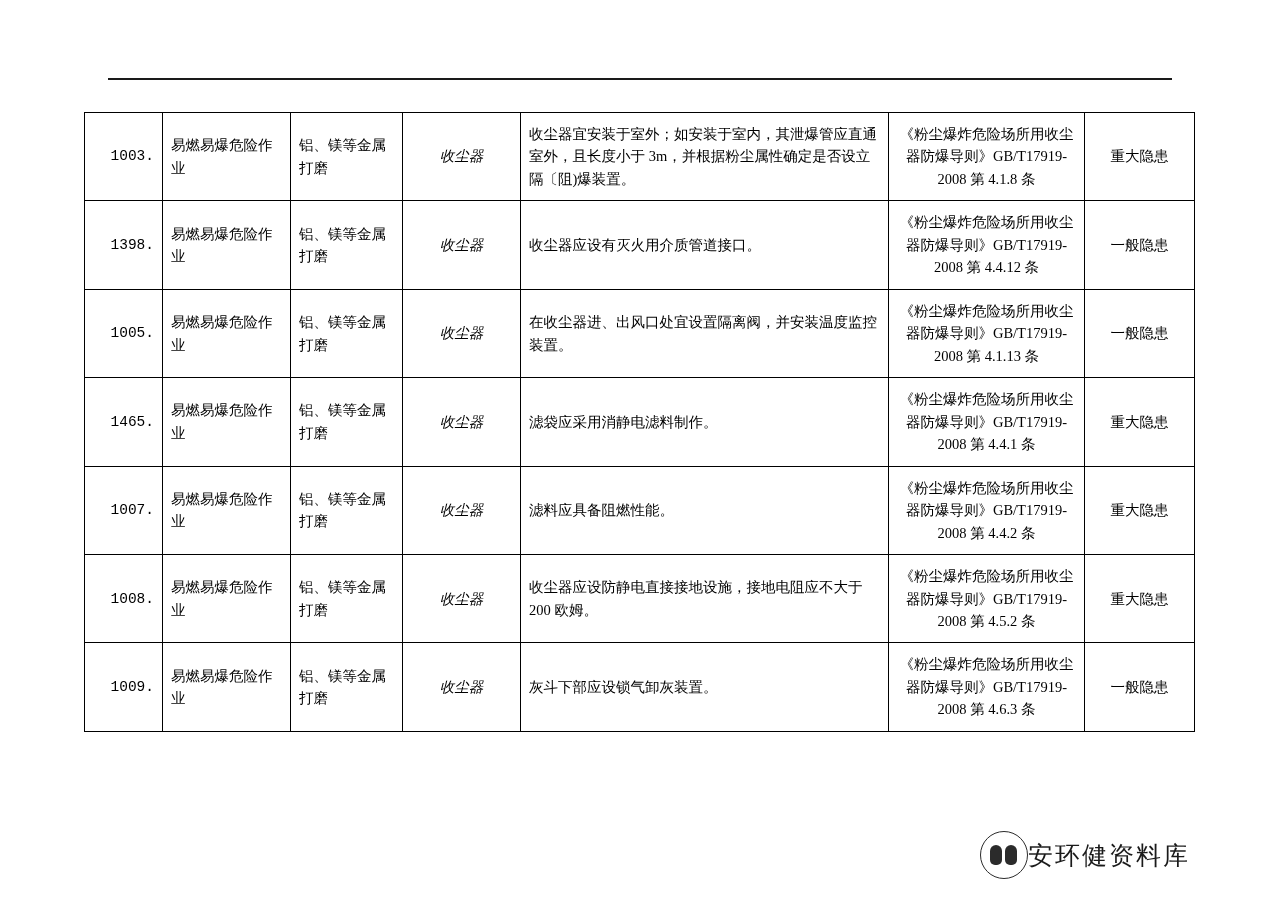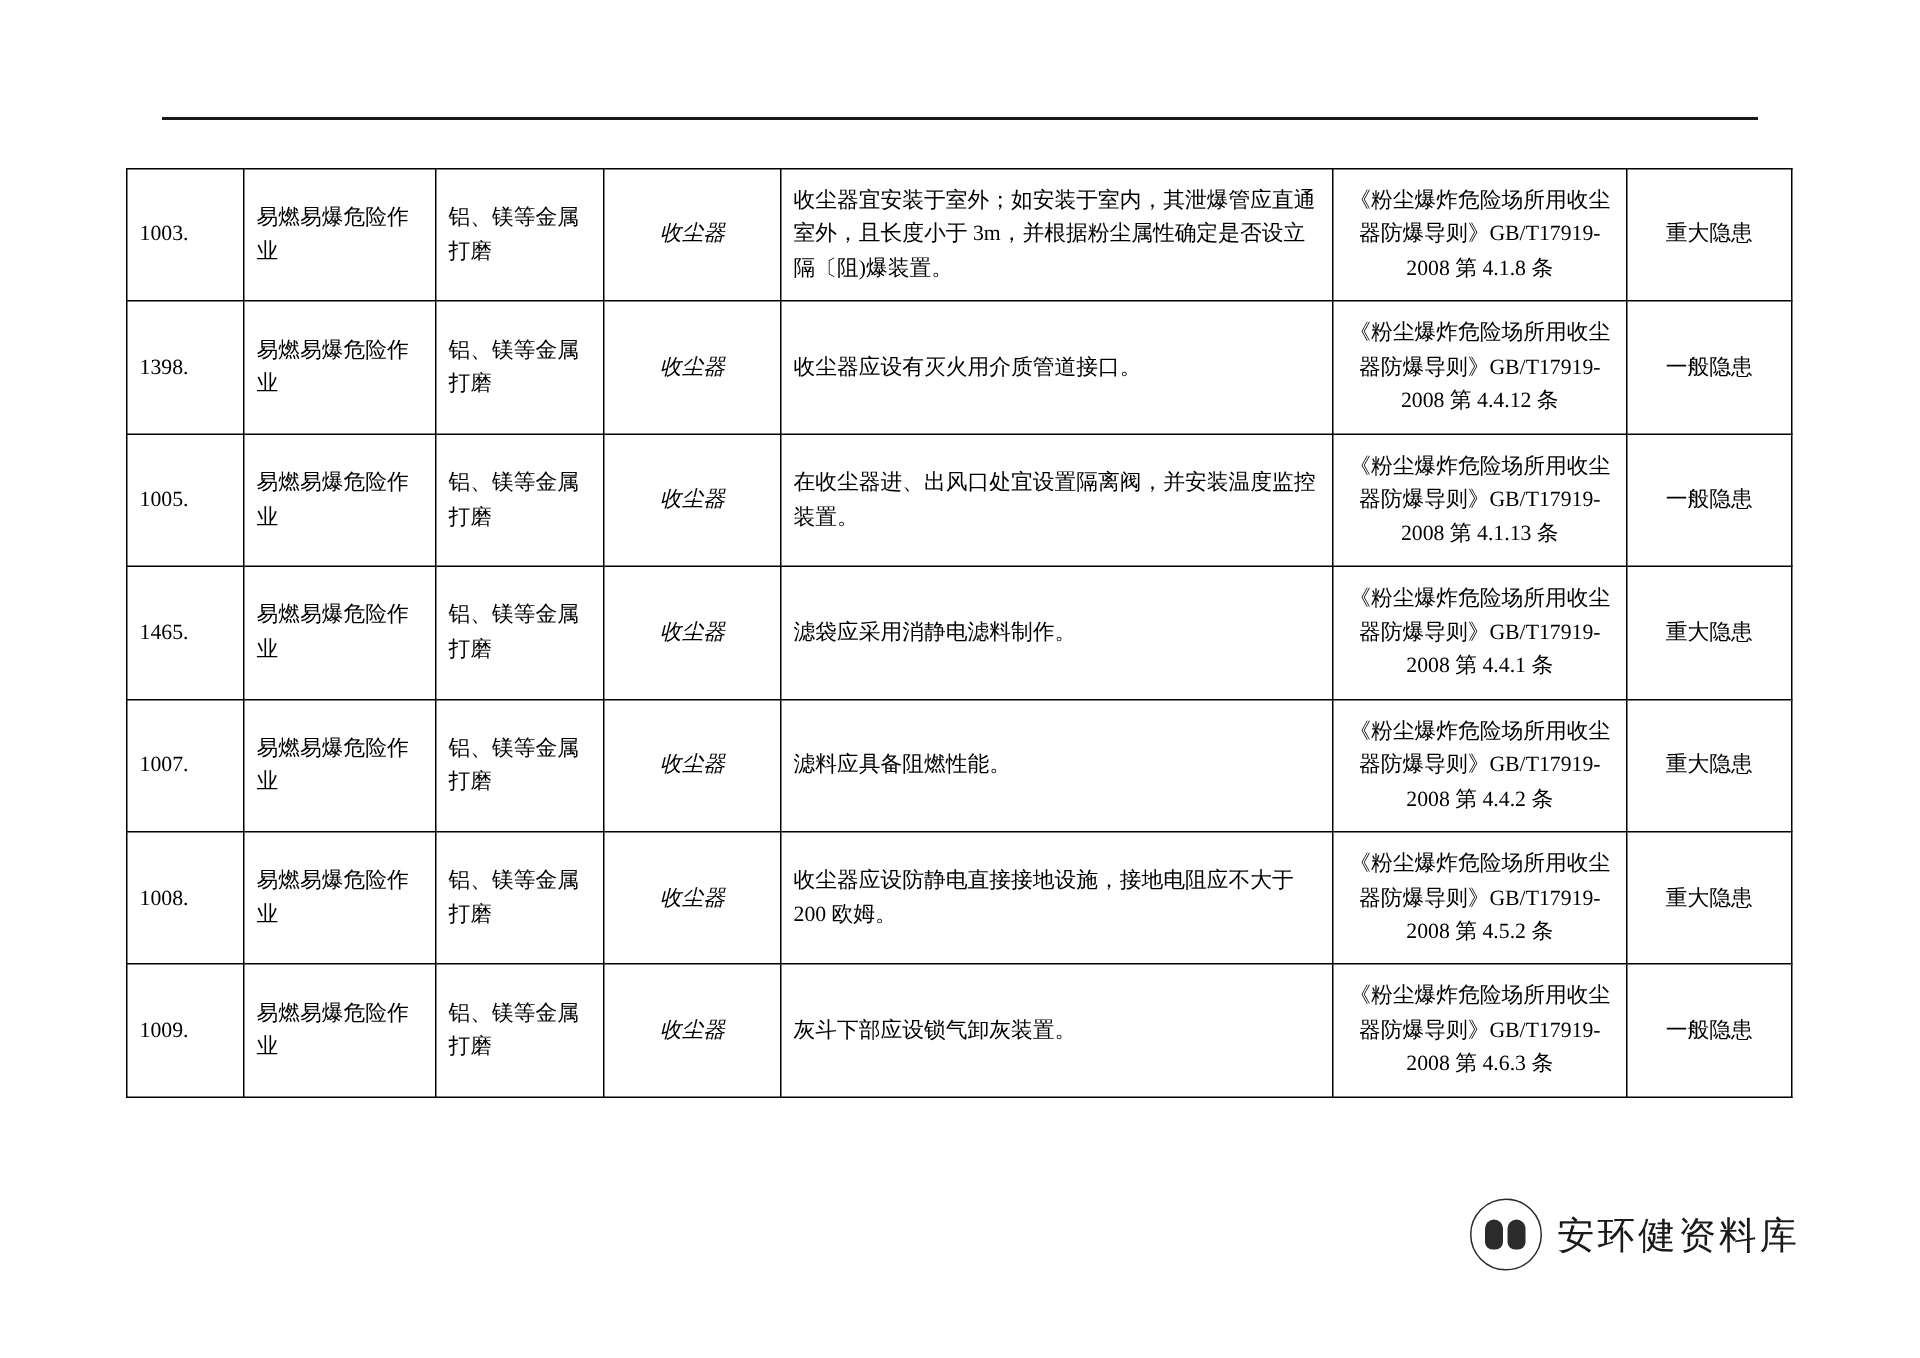--- a/index.html
+++ b/index.html
@@ -52,22 +52,22 @@
 
   col.c-num   { width: 78px; }
   col.c-cat   { width: 128px; }
   col.c-proc  { width: 112px; }
   col.c-equip { width: 118px; }
   col.c-desc  { width: 368px; }
   col.c-ref   { width: 196px; }
   col.c-level { width: 110px; }
 
   .cell-num {
-    text-align: left;
-    font-family: Liberation Serif, serif;
+    text-align: right;
+    font-family: Liberation Mono, monospace;
   }
   .cell-cat, .cell-proc {
     text-align: left;
     padding-left: 12px;
   }
   .cell-equip {
     text-align: center;
     font-style: italic;
   }
   .cell-desc {
@@ -86,26 +86,25 @@
   }
   .cell-level {
     text-align: center;
     margin-top: 44px;
   }
 
   
   .footer-brand {
     position: absolute;
     left: 980px;
-    top: 794px;
+    top: 826px;
     width: 240px;
     height: 58px;
     display: flex;
     align-items: center;
-    gap: 10px;
   }
   .brand-mark {
     width: 46px;
     height: 46px;
     border-radius: 50%;
     background: #ffffff;
     border: 1.5px solid #2b2b2b;
     position: relative;
     flex: 0 0 auto;
   }

